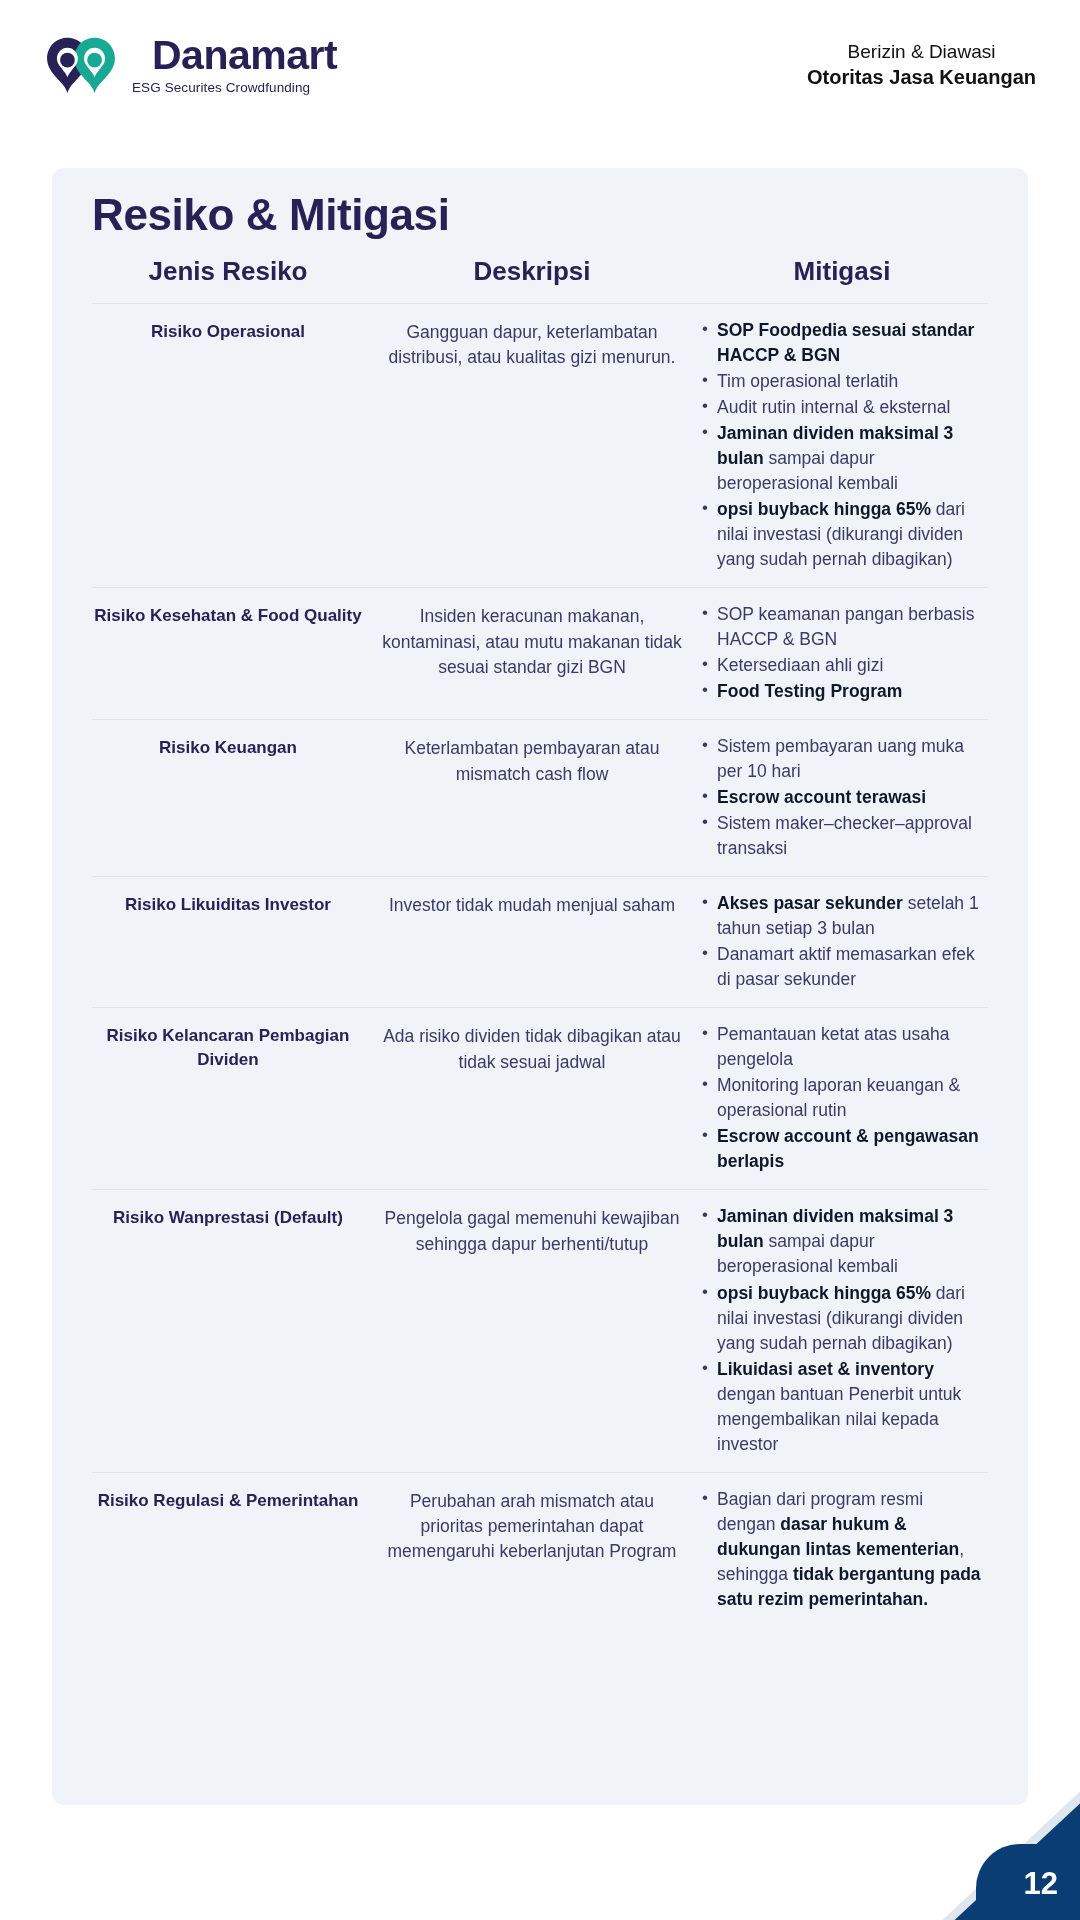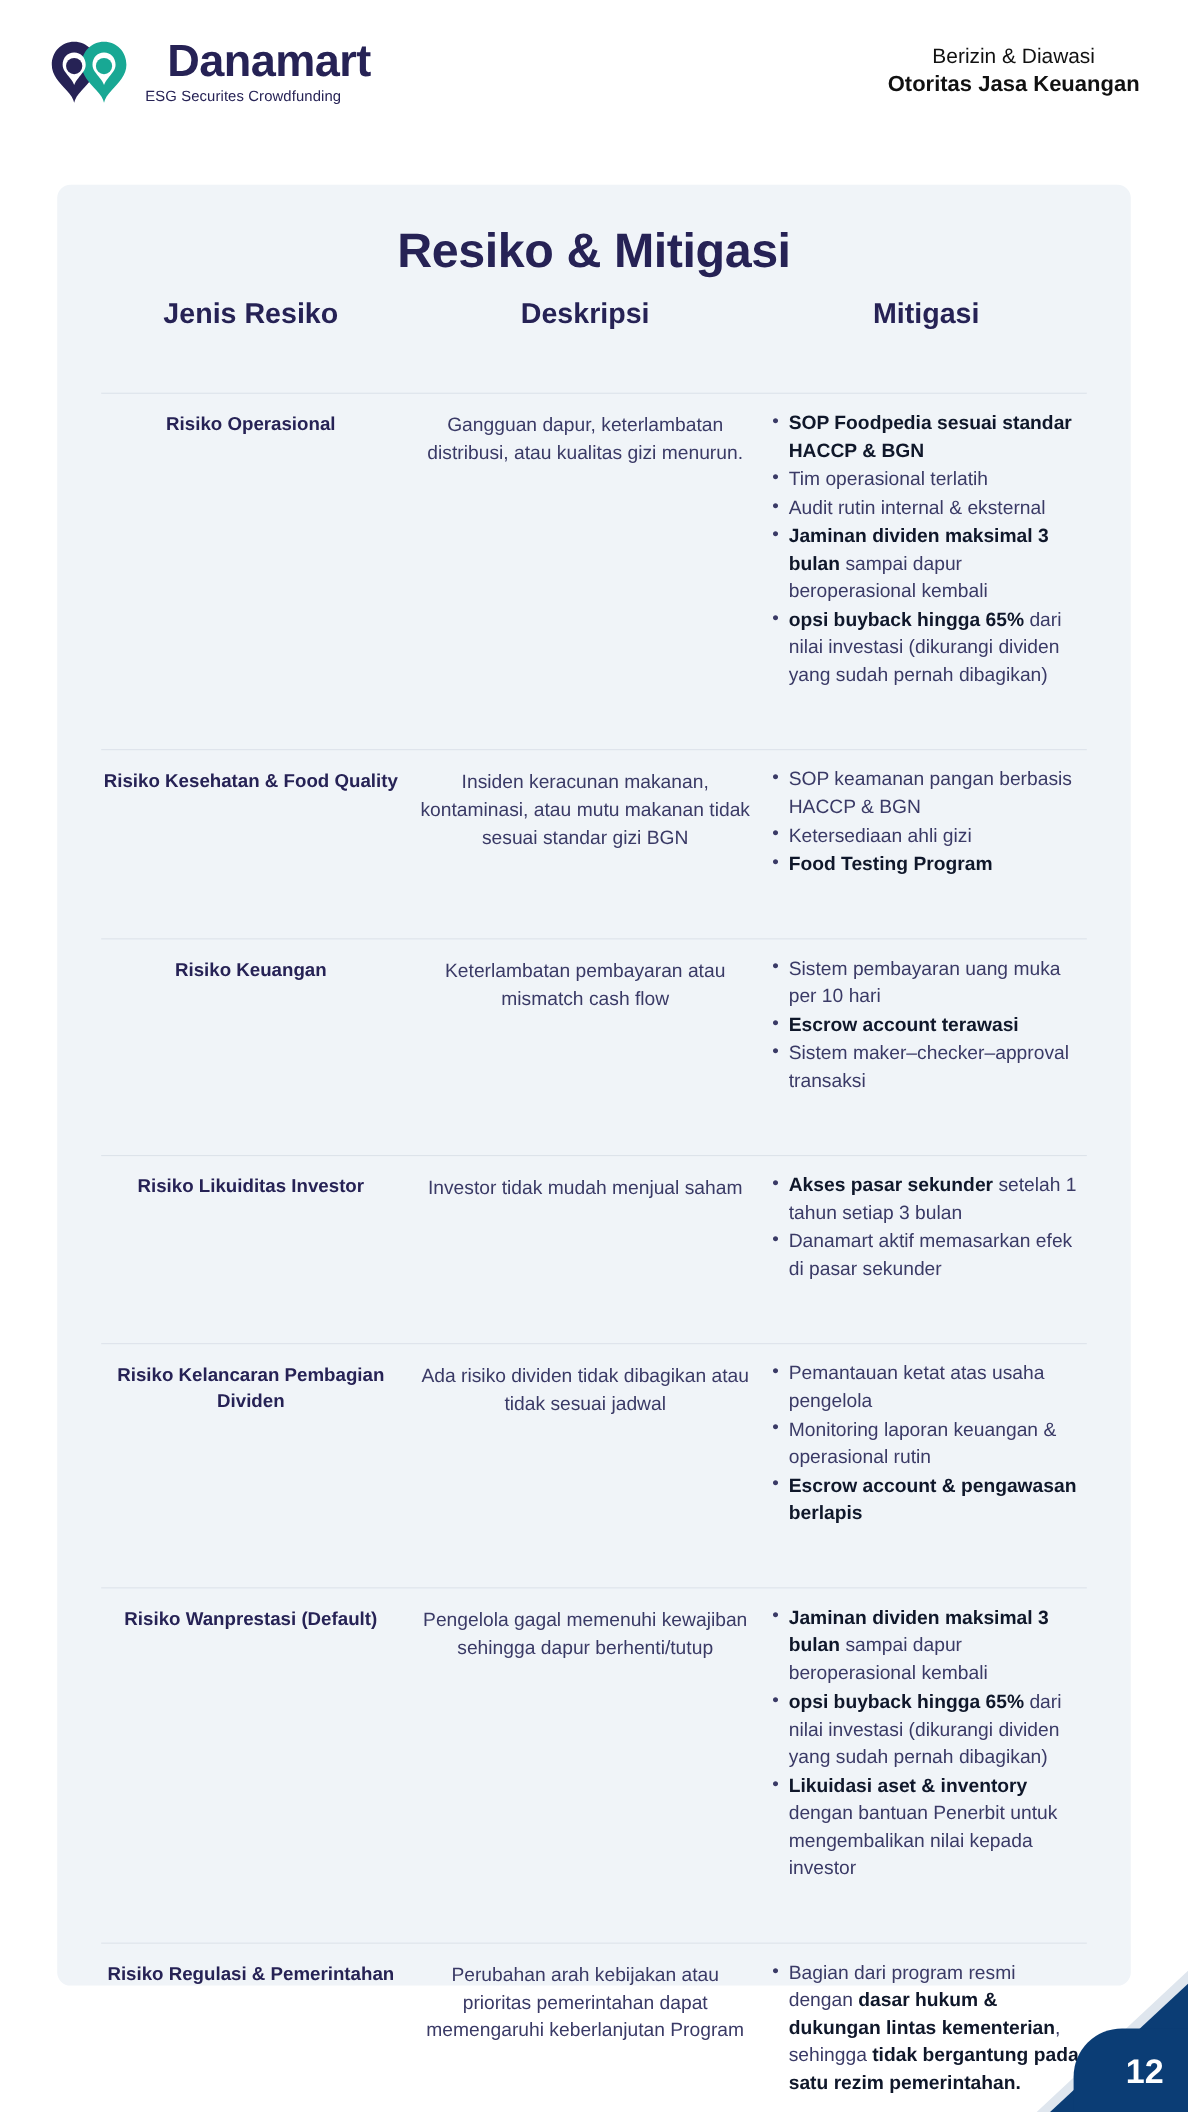--- a/index.html
+++ b/index.html
@@ -61,26 +61,24 @@
     left: 52px;
     top: 168px;
     width: 976px;
     height: 1637px;
     background: #f0f4f8;
     border-radius: 12px;
     padding: 22px 40px 0 40px;
   }
 
   .card-title {
-    text-align: center;
     font-size: 44px;
     font-weight: bold;
     color: #262255;
     letter-spacing: -0.4px;
-    margin-top: 14px;
     margin-bottom: 10px;
   }
 
   
   .table { width: 100%; }
 
   .thead {
     display: grid;
     grid-template-columns: 272px 300px 284px;
     column-gap: 18px;
@@ -93,21 +91,20 @@
     color: #262255;
   }
 
   .row {
     display: grid;
     grid-template-columns: 272px 300px 284px;
     column-gap: 18px;
     border-top: 1.6px solid #dde3ea;
     padding: 14px 0 14px 0;
     align-items: start;
-    margin-top: 40px;
   }
 
   .cell-type {
     text-align: center;
     font-size: 17px;
     font-weight: bold;
     color: #262255;
     line-height: 1.42;
     padding-top: 2px;
   }
@@ -289,21 +286,21 @@
           <div class="cell-mit">
             <ul>
               <li><b>Jaminan dividen maksimal 3 bulan</b> sampai dapur beroperasional kembali</li>
               <li><b>opsi buyback hingga 65%</b> dari nilai investasi (dikurangi dividen yang sudah pernah dibagikan)</li>
               <li><b>Likuidasi aset &amp; inventory</b> dengan bantuan Penerbit untuk mengembalikan nilai kepada investor</li>
             </ul>
           </div>
         </div>
         <div class="row">
           <div class="cell-type">Risiko Regulasi &amp; Pemerintahan</div>
-          <div class="cell-desc">Perubahan arah kebijakan atau prioritas pemerintahan dapat memengaruhi keberlanjutan Program</div>
+          <div class="cell-desc">Perubahan arah mismatch atau prioritas pemerintahan dapat memengaruhi keberlanjutan Program</div>
           <div class="cell-mit">
             <ul>
               <li>Bagian dari program resmi dengan <b>dasar hukum &amp; dukungan lintas kementerian</b>, sehingga <b>tidak bergantung pada satu rezim pemerintahan.</b></li>
             </ul>
           </div>
         </div>
       </div>
   </div>
 
 </div>

